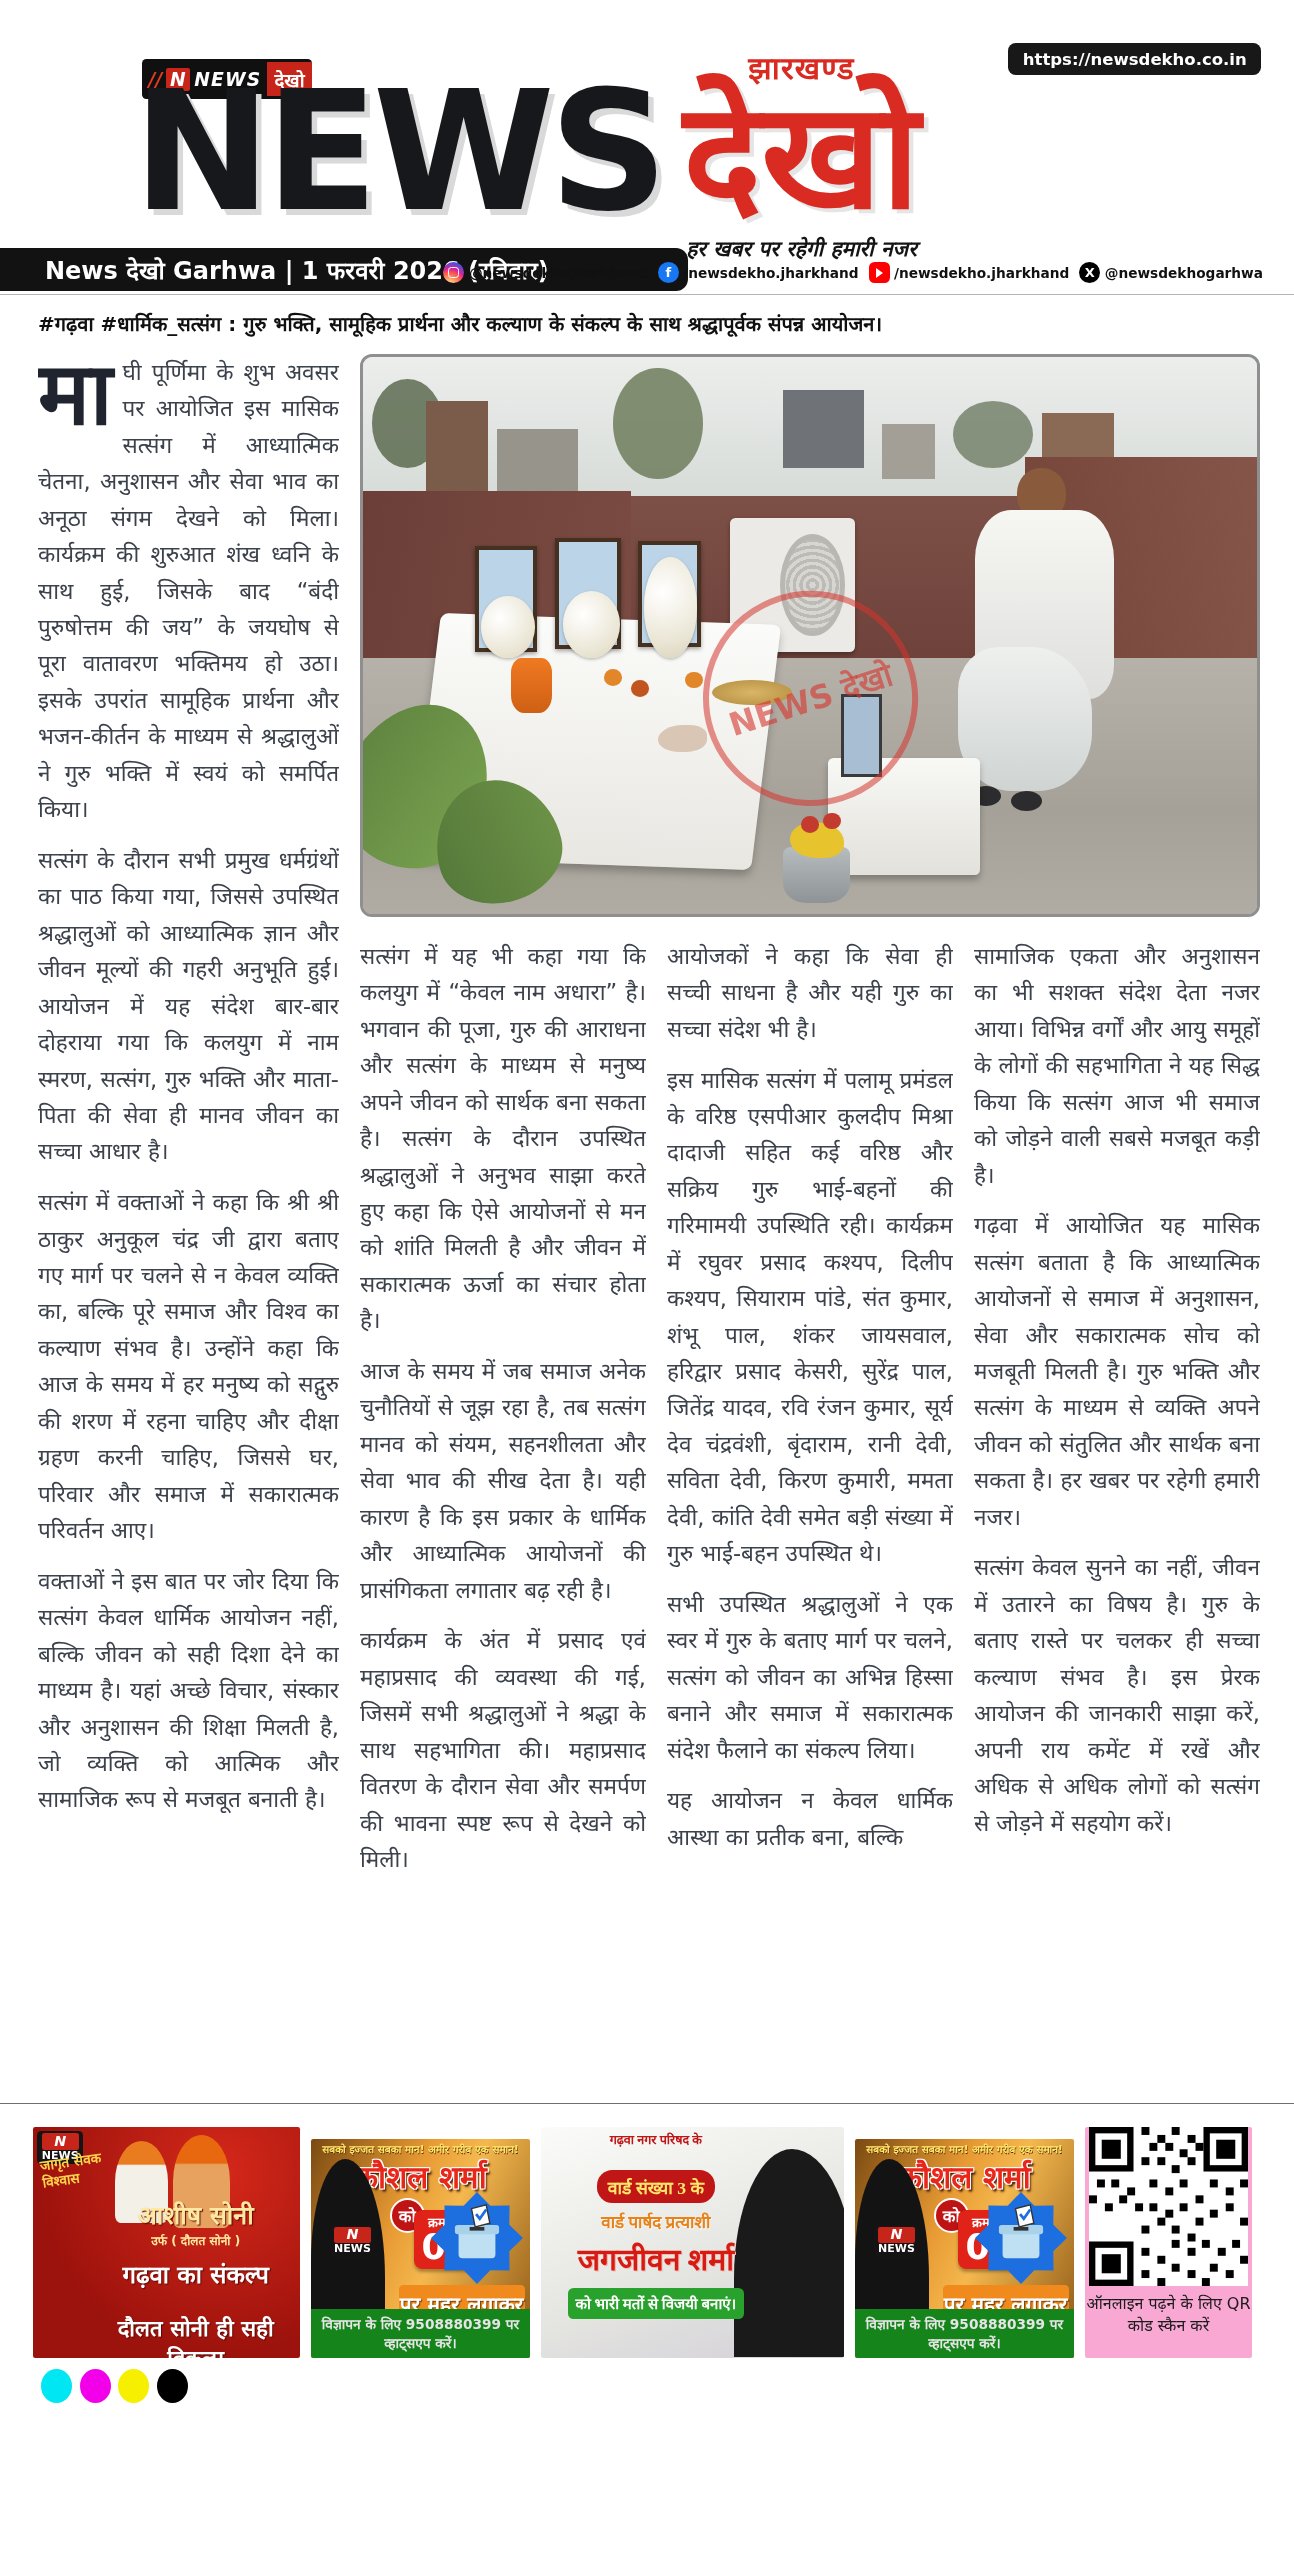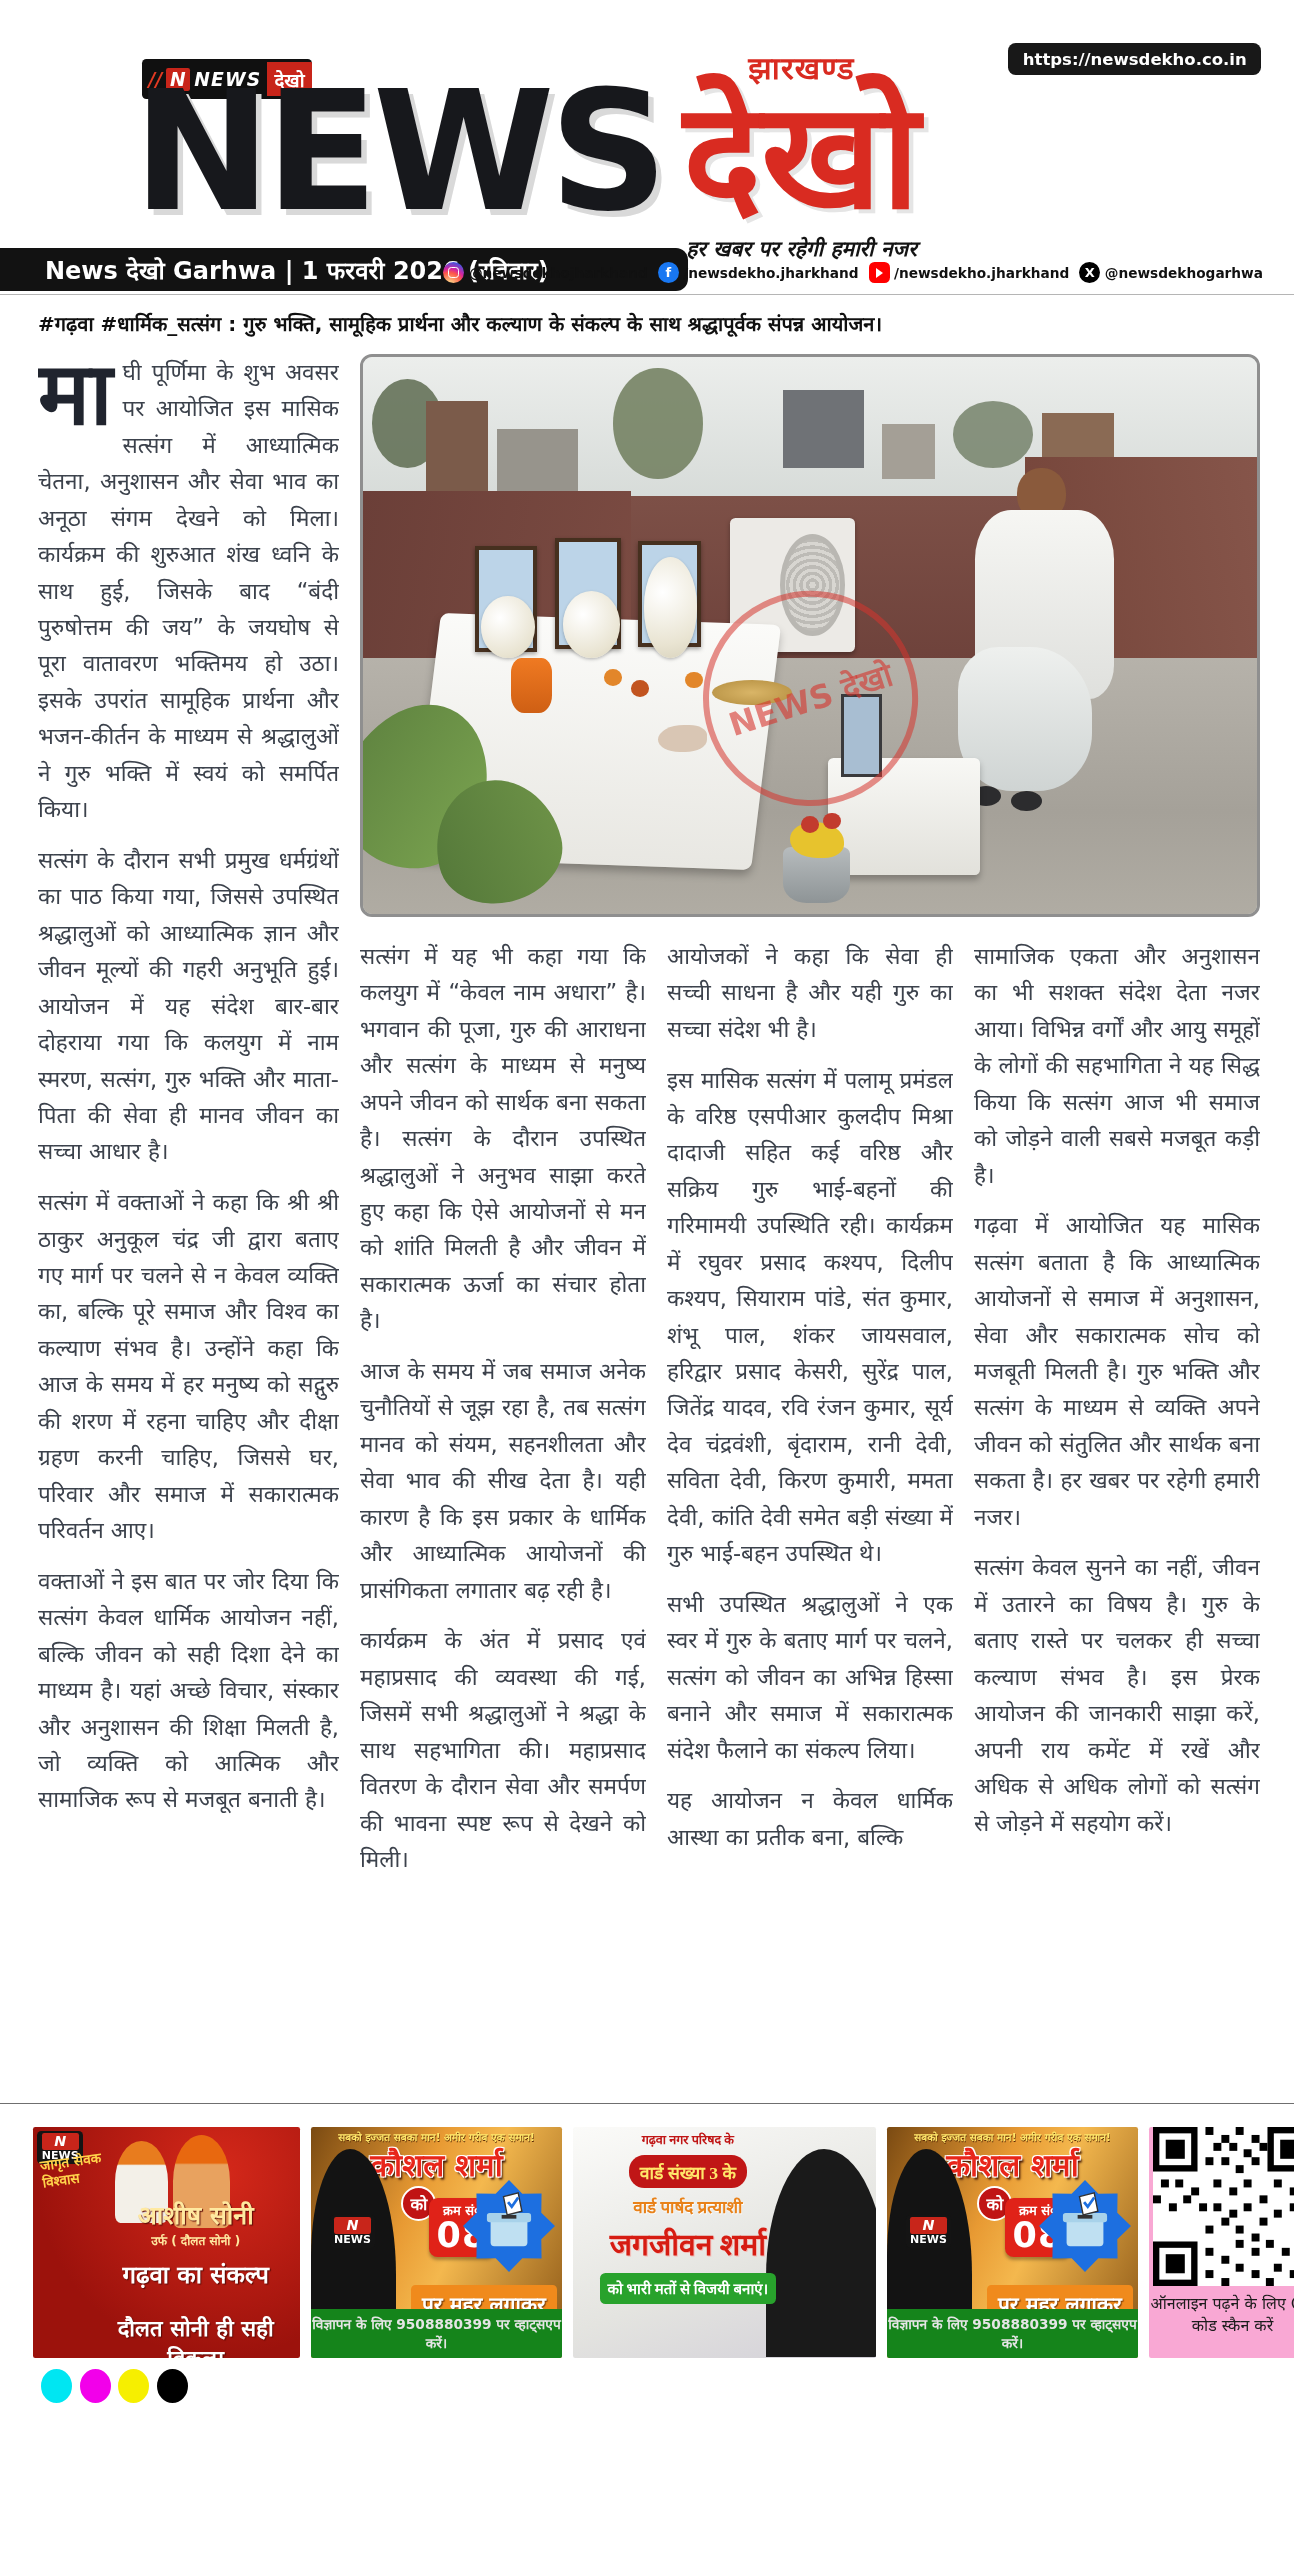--- a/index.html
+++ b/index.html
@@ -130,22 +130,22 @@
   .soni-texts { position:absolute; left:66px; right:7.7px; top:70px; text-align:center; }
   .soni-name { font-size:25px; font-weight:900; color:#ffe9a0; text-shadow:1.1px 1.1px 1.1px #5e0a06; }
   .soni-alias { font-size:12px; font-weight:bold; color:#ffe9a0; margin-top:1.1px; }
   .soni-l1 { font-size:24px; font-weight:900; margin-top:7.7px; text-shadow:1.1px 1.1px 1.1px #5e0a06; }
   .soni-l2 { font-size:22px; font-weight:900; margin-top:22px; text-shadow:1.1px 1.1px 1.1px #5e0a06; }
   .mini-news { position:absolute; background:#141414; color:#fff; border-radius:4.4px;
                padding:2.2px 4.4px; font-size:11px; font-weight:900; text-align:center; line-height:1.1; }
   .mini-news .mn { color:#fff; background:#c8251a; display:block; border-radius:2.2px;
                    padding:0.5px 2.2px; font-size:14.3px; font-style:italic; }
 
-  .ad-kaushal { width:251px; background:linear-gradient(115deg,#7a4a12,#e89a33 38%,#f4b84e 55%,#8a5616);
-                color:#fff; }
+  .ad-kaushal { width:219px; background:linear-gradient(115deg,#7a4a12,#e89a33 38%,#f4b84e 55%,#8a5616);
+                color:#fff;margin-top:12px; }
   .kaushal-slogans { position:absolute; top:3.3px; left:0; right:0; text-align:center;
                      font-size:10.4px; font-weight:bold; color:#ffe76a; text-shadow:0.5px 0.5px 0.5px #5e2c06; }
   .kaushal-name { position:absolute; top:16.5px; left:0; right:0; text-align:center; font-size:31px;
                   font-weight:700; color:#e8261a;
                   text-shadow:-1.1px -1.1px 0 #fff,1.1px -1.1px 0 #fff,-1.1px 1.1px 0 #fff,1.1px 1.1px 0 #fff,2.2px 2.7px 2.2px #3a1203; }
   .silhouette { position:absolute; left:0; bottom:28.5px; width:34%; height:78%;
                 background:#131313; border-radius:46% 54% 0 0/60% 70% 0 0; }
   .ko-circle { position:absolute; left:36%; top:59px; width:35px; height:35px; background:#c01414;
                border:2.2px solid #fff; border-radius:50%; display:flex; align-items:center;
                justify-content:center; font-size:16.5px; font-weight:900; }
@@ -159,21 +159,21 @@
                 padding:5.5px 0; text-shadow:1.1px 1.1px 1.1px #7a3c05; }
   .ad-footer { position:absolute; left:0; right:0; bottom:0; background:#15841b; color:#e5e5e5;
                text-align:center; font-size:13.7px; font-weight:bold; padding:5.5px 0; }
 
   .ad-jagjivan { width:303px; background:linear-gradient(160deg,#fbfbf9,#e4e4e0 60%,#d2cfd8);font-family:Liberation Serif, serif; }
   .jag-sil { position:absolute; right:-11px; top:22px; width:40%; height:90%;
              background:#1a1a1a; border-radius:48% 52% 0 0/62% 66% 0 0; }
   .jag-texts { position:absolute; left:8.8px; top:4.4px; width:70%; text-align:center; }
   .jag-top { font-size:12.6px; font-weight:900; color:#c01616; }
   .jag-ward { display:inline-block; background:#c01616; color:#ffe76a; font-size:17.6px;
-              font-weight:900; border-radius:15.4px; padding:4.4px 11px; margin-top:7px; }
+              font-weight:900; border-radius:15.4px; padding:4.4px 11px; margin-top:22px; }
   .jag-role { font-size:17px; font-weight:900; color:#e8821a; margin-top:6.6px;
               text-shadow:0.5px 0.5px 0 #fff; }
   .jag-name { font-size:30px; font-weight:900; color:#d61c12; margin-top:5.5px;
               text-shadow:1.1px 1.1px 0 #f3b9b4; }
   .jag-cta { display:inline-block; background:#28a22c; color:#fff; font-size:15px; font-weight:900;
              border-radius:5.5px; padding:5.5px 7.7px; margin-top:8.8px; }
 
   .ad-qr { width:167px; background:#f9a8d4; text-align:center; }
   .qr-caption { font-size:16px; color:#1c1c1c; margin-top:5.5px; line-height:1.35; }
 

